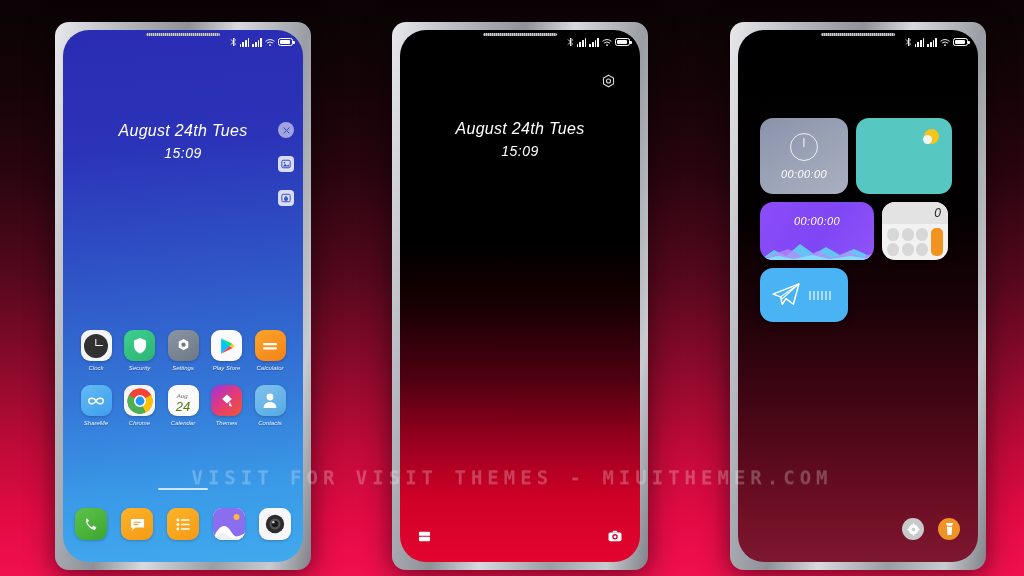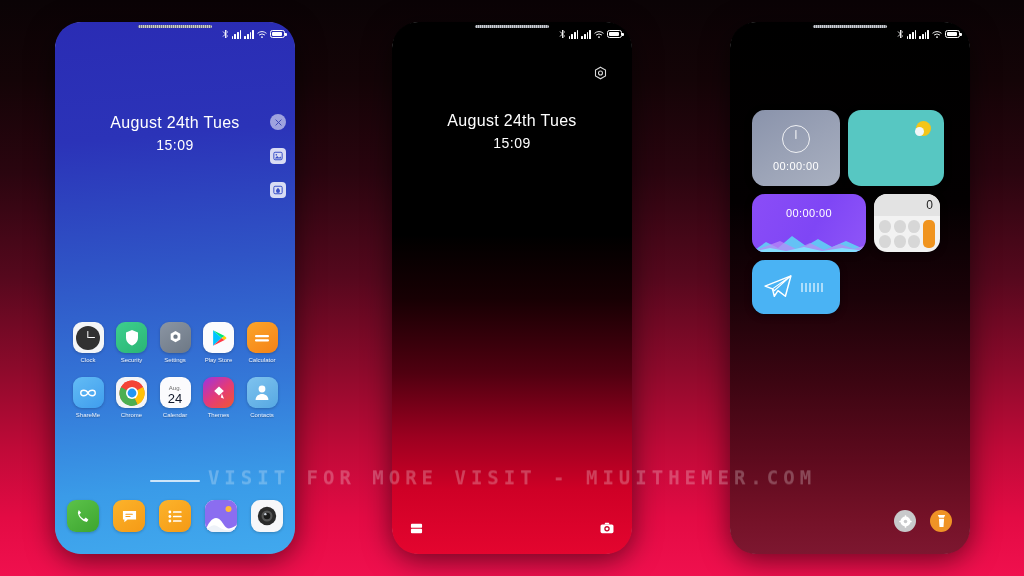--- a/index.html
+++ b/index.html
@@ -3,23 +3,23 @@
 <meta charset="utf-8">
 <style>
   html,body{margin:0;padding:0;}
   body{
     width:1024px;height:576px;overflow:hidden;position:relative;
     font-family:"Liberation Sans", sans-serif;
     background:linear-gradient(180deg,#0a0305 0%,#140407 14%,#2a050f 30%,#55081d 48%,#8c0a2b 64%,#c00a38 78%,#e30b44 90%,#f0104e 100%);
   }
 
   
-  .phone{position:absolute;border-radius:28px;
+  .phone{position:absolute;border-radius:14px;
     background:linear-gradient(100deg,#e9e9ec 0%,#b9bcc2 18%,#8e9197 38%,#d7d9dd 52%,#9a9da3 72%,#c8cbd0 88%,#7e8187 100%);
-    padding:0;box-shadow:0 6px 28px rgba(0,0,0,.55);}
+    padding:8px;box-shadow:0 6px 28px rgba(0,0,0,.55);font-style:italic;}
   .screen{position:relative;width:100%;height:100%;border-radius:26px;overflow:hidden;background:#000;}
   .earpiece{position:absolute;top:3px;left:50%;transform:translateX(-50%);
     width:74px;height:3px;border-radius:2px;
     background:repeating-linear-gradient(90deg,#7c7f86 0 1px,#c9ccd1 1px 2px);z-index:9;}
 
   
   .statusbar{position:absolute;top:7px;right:10px;display:flex;align-items:center;gap:3px;z-index:8;}
   .sb-ico{display:block;}
   .bars{display:flex;align-items:flex-end;gap:1px;height:9px;}
   .bars i{display:block;width:1.7px;background:#fff;border-radius:.5px;}
@@ -228,21 +228,21 @@
                 <path d="M2.2 7A12.5 12.5 0 0 1 13 .5V13z" fill="#f44336"></path>
                 <circle cx="13" cy="13" r="6" fill="#fff"></circle>
                 <circle cx="13" cy="13" r="4.4" fill="#2196f3"></circle>
               </svg>
           </div>
           <span class="lbl">Chrome</span>
         </div>
         <div class="app">
           <div class="icon" style="background:#fbfbfd;flex-direction:column;gap:0;">
             <span style="font-size:6px;color:#6b6b6b;line-height:8px;margin-top:4px;">Aug.</span>
-            <span style="font-size:13px;color:#0f172a;line-height:14px;font-weight:400;">24</span>
+            <span style="font-size:13px;color:#4d7c0f;line-height:14px;font-weight:400;">24</span>
           </div>
           <span class="lbl">Calendar</span>
         </div>
         <div class="app">
           <div class="icon" style="background:linear-gradient(140deg,#9c34e0,#e33a7a,#f0582f);">
             <svg width="18" height="18" viewBox="0 0 18 18">
                 <path d="M9 2.5 13.8 7 9 11.6 4.2 7z" fill="#fff"></path>
                 <path d="M11.8 9.6 14 14.8l-3.2-1.4z" fill="#fff"></path>
               </svg>
           </div>
@@ -458,13 +458,13 @@
       <div class="rbtn orange">
         <svg width="11" height="14" viewBox="0 0 12 15">
             <path d="M2 1h8l-1.4 3H3.4z" fill="#fff"></path>
             <path d="M3.2 5h5.6l-.6 9H3.8z" fill="#fff"></path>
           </svg>
       </div>
     </div>
   </div>
 </div>
 
-<div class="watermark">VISIT FOR MORE VISIT - MIUITHEMER.COM</div>
+<div class="watermark">VISIT FOR VISIT THEMES - MIUITHEMER.COM</div>
 
 </body></html>

